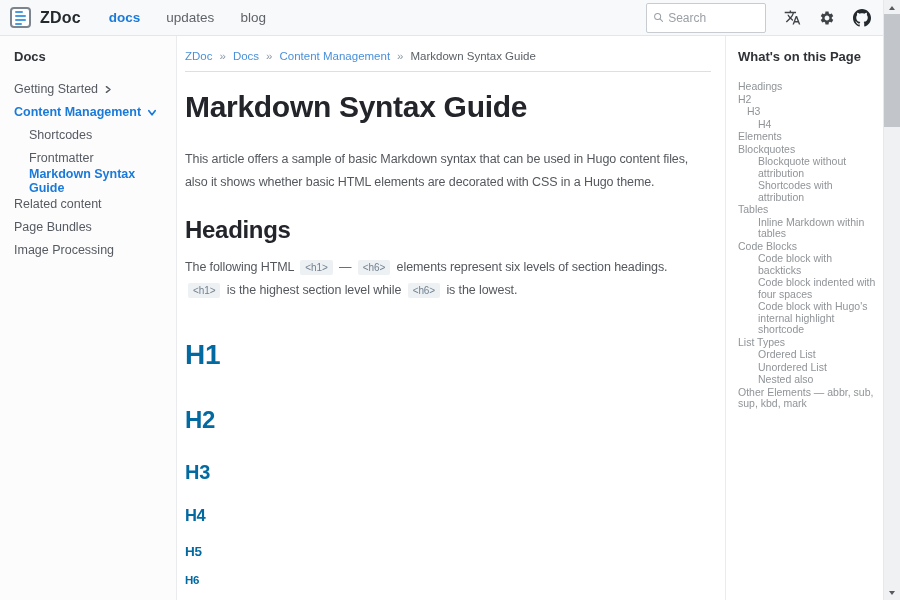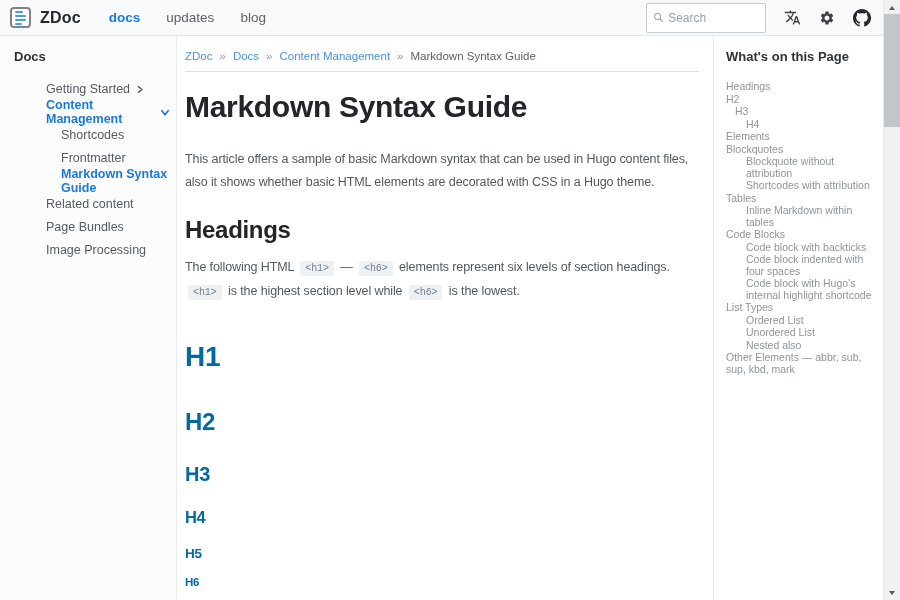--- a/index.html
+++ b/index.html
@@ -36,49 +36,49 @@
     border:none; outline:none; background:transparent; width:100%;
     font-size:12px; color:#555; font-family:"Liberation Sans", sans-serif;
   }
   .searchbox input::placeholder { color:#9aa0a6; }
   .icon-btn { background:none; border:none; padding:0; cursor:pointer; display:flex; align-items:center; }
   
   .layout { position:absolute; left:0; top:36px; width:883px; height:564px; display:flex; background:#fff; }
   
   .sidebar { width:177px; flex:none; border-right:1px solid #e9ebed; background:#fcfcfd; padding:13px 6px 0 14px; }
   .sidebar-title { font-size:13px; font-weight:bold; color:#2f3237; }
-  .side-list { margin-top:13px;margin-left:32px; }
+  .side-list { margin-top:13px; }
   .side-item { height:23px; display:flex; align-items:center; gap:6px; font-size:12.5px; color:#565b61; cursor:pointer; }
   .side-item.indent { padding-left:15px; }
   .side-item.active { color:#1a7ad9; font-weight:bold; }
   .chev-wrap { display:flex; align-items:center; margin-top:1px; }
   
   .main { flex:1; padding:14px 14px 0 8px; overflow:hidden; }
   .breadcrumb { font-size:11.5px; color:#6a6f75; display:flex; gap:7px; align-items:center; flex-wrap:wrap; }
   .bc-link { color:#4a90d9; cursor:pointer; }
   .bc-sep { color:#8d99a4; }
   .bc-current { color:#5c6167; }
   .main hr { border:none; border-top:1px solid #dddfe2; margin-top:9px; }
   .article-title { font-size:30px; font-weight:800; color:#23252b; letter-spacing:-.3px; margin-top:18px; }
   .intro { font-size:12.5px; letter-spacing:-.1px; color:#54585e; line-height:23px; margin-top:24px; max-width:520px; }
   .section-title { font-size:24px; font-weight:800; color:#23252b; letter-spacing:-.3px; margin-top:22px; }
   .headings-p { font-size:12.5px; letter-spacing:-.1px; color:#54585e; line-height:23px; margin-top:12px; max-width:520px; }
   .inline-code {
-    font-family:Liberation Mono, monospace; font-size:10px; color:#72818f;
+    font-family:Liberation Sans, sans-serif; font-size:10px; color:#72818f;
     background:#edf1f4; padding:2px 5px; border-radius:2px; margin:0 3px; white-space:nowrap;
   }
   .sh { color:#0369a1; font-weight:700; letter-spacing:-.3px; line-height:1.2; }
   .sh1 { font-size:28px;   margin-top:36px; }
   .sh2 { font-size:24px;   margin-top:34px; }
   .sh3 { font-size:20px;   margin-top:26px; }
   .sh4 { font-size:16.5px; margin-top:22px; }
   .sh5 { font-size:13.5px; margin-top:18px; }
   .sh6 { font-size:11.5px; margin-top:14px; }
   
-  .toc { width:170px; flex:none; border-left:1px solid #e9ebed; padding:13px 6px 0 12px; background:#fff; }
+  .toc { width:158px; flex:none; border-left:1px solid #e9ebed; padding:13px 6px 0 12px; background:#fff; }
   .toc-title { font-size:13px; font-weight:bold; color:#2f3237; }
   .toc-list { list-style:none; margin-top:17px; font-size:10.5px; line-height:11.5px; color:#909498; }
   .toc-item { cursor:pointer; margin-bottom:1px; }
   .toc-item.lvl1 { padding-left:9px; }
   .toc-item.lvl2 { padding-left:20px; }
   
   .pagescroll { position:absolute; right:0; top:0; width:17px; height:600px; background:#f0f1f2; border-left:1px solid #e7e8ea; }
   .sb-btn { position:absolute; left:0; width:16px; height:15px; display:flex; align-items:center; justify-content:center; cursor:pointer; }
   .sb-btn.up { top:0; } .sb-btn.down { bottom:0; }
   .tri-up { width:0; height:0; border-left:3.5px solid transparent; border-right:3.5px solid transparent; border-bottom:4.5px solid #565a5f; }

